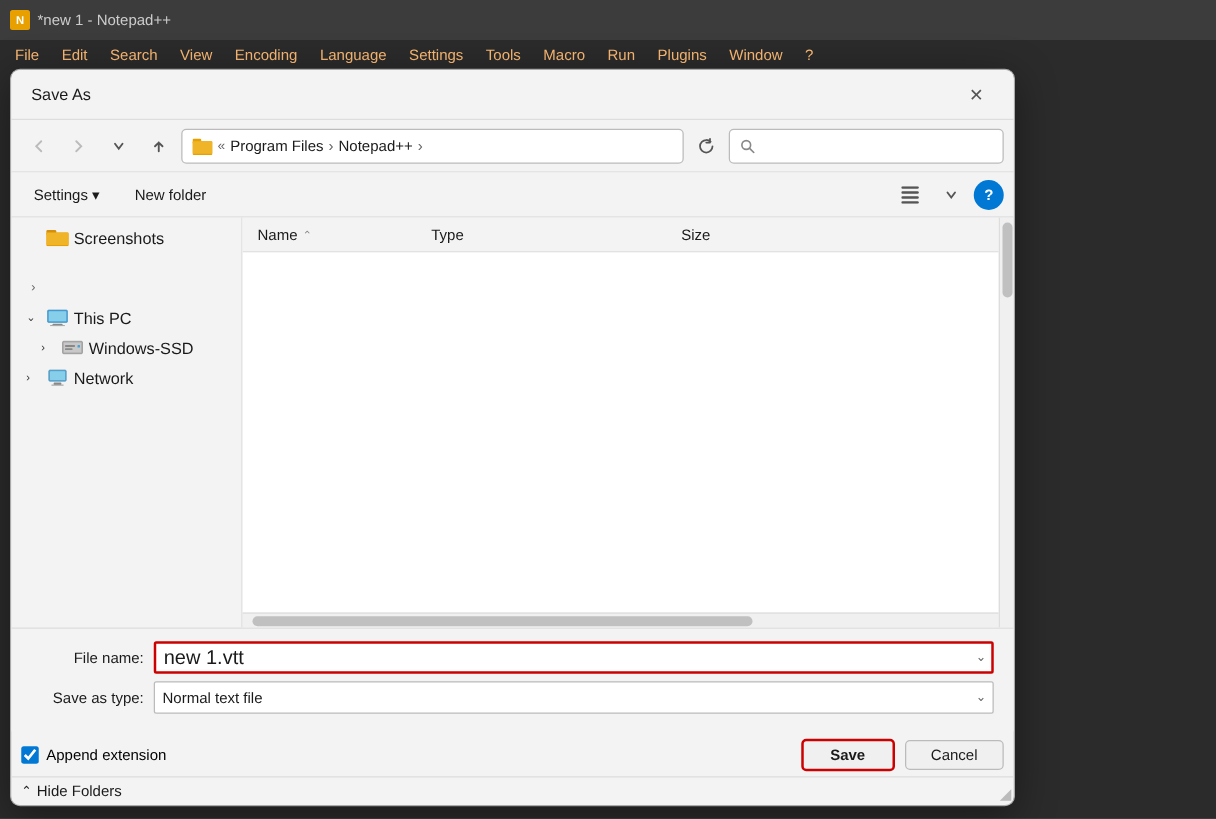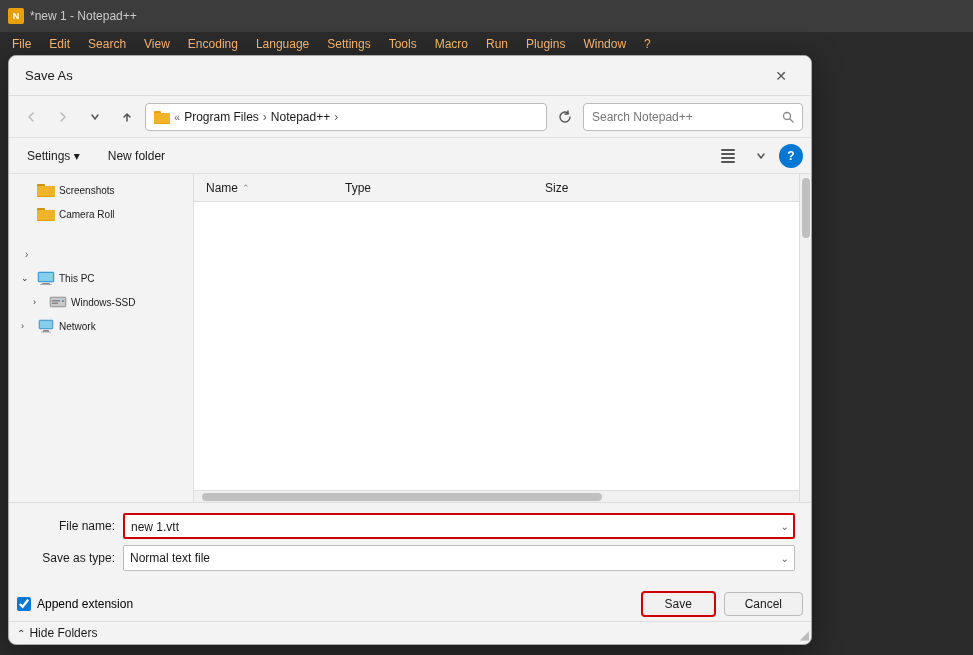--- a/index.html
+++ b/index.html
@@ -268,21 +268,21 @@
     }
 
     .expand-arrow {
       width: 12px;
       font-size: 9px;
       color: #666;
       flex-shrink: 0;
     }
 
     .sidebar-label {
-      font-size: 10px;
+      font-size: 13px;
     }
 
     
     .file-list {
       flex: 1;
       background: white;
       display: flex;
       flex-direction: column;
       overflow: hidden;
     }
@@ -374,21 +374,21 @@
       flex: 1;
       position: relative;
     }
 
     .form-input {
       width: 100%;
       height: 26px;
       border: 2px solid #cc0000;
       border-radius: 2px;
       padding: 2px 28px 0 6px;
-      font-size: 12px;
+      font-size: 16px;
       color: #1a1a1a;
       background: white;
       outline: none;
     }
 
     .form-select {
       width: 100%;
       height: 26px;
       border: 1px solid #bbb;
       border-radius: 2px;
@@ -431,21 +431,21 @@
       accent-color: #0078d4;
     }
 
     .save-btn {
       padding: 4px 20px;
       background: #f0f0f0;
       border: 2px solid #cc0000;
       border-radius: 4px;
       font-size: 12px;
       cursor: pointer;
-      font-weight: 400;
+      font-weight: 700;
       color: #1a1a1a;
       min-width: 75px;
     }
 
     .cancel-btn {
       padding: 4px 20px;
       background: #f0f0f0;
       border: 1px solid #bbb;
       border-radius: 4px;
       font-size: 12px;
@@ -554,21 +554,20 @@
       <span style="color:#666;">›</span>
     </div>
 
     <button class="refresh-btn">
       <svg width="14" height="14" viewBox="0 0 14 14">
           <path d="M12 7A5 5 0 1 1 7 2a5 5 0 0 1 3.5 1.4M10 1v3h-3" stroke="#555" stroke-width="1.4" fill="none" stroke-linecap="round" stroke-linejoin="round"></path>
         </svg>
     </button>
 
     <div class="search-bar">
-      <input class="search-input" type="text" placeholder="Search Notepad++" style="">
       <svg width="12" height="12" viewBox="0 0 12 12">
         <circle cx="5" cy="5" r="3.5" stroke="#888" stroke-width="1.3" fill="none"></circle>
         <line x1="7.5" y1="7.5" x2="11" y2="11" stroke="#888" stroke-width="1.3" stroke-linecap="round"></line>
       </svg>
     </div>
   </div>
 
   <div class="toolbar-row">
     <button class="toolbar-btn">Settings ▾</button>
     <button class="toolbar-btn">New folder</button>
@@ -597,29 +596,20 @@
       <div class="sidebar-item">
         <span class="expand-arrow"></span>
         <svg width="18" height="14" viewBox="0 0 18 14">
           <rect x="0" y="3" width="18" height="11" rx="1" fill="#e8a000"></rect>
           <rect x="0" y="1" width="8" height="4" rx="1" fill="#d4900a"></rect>
           <rect x="0" y="3" width="18" height="10" rx="1" fill="#f0b429"></rect>
         </svg>
         <span class="sidebar-label">Screenshots</span>
       </div>
 
-      <div class="sidebar-item">
-        <span class="expand-arrow"></span>
-        <svg width="18" height="14" viewBox="0 0 18 14">
-          <rect x="0" y="3" width="18" height="11" rx="1" fill="#e8a000"></rect>
-          <rect x="0" y="1" width="8" height="4" rx="1" fill="#d4900a"></rect>
-          <rect x="0" y="3" width="18" height="10" rx="1" fill="#f0b429"></rect>
-        </svg>
-        <span class="sidebar-label">Camera Roll</span>
-      </div>
 
       <div style="height: 16px;"></div>
 
       <div class="sidebar-item">
         <span style="font-size:10px; color:#666; margin-left:4px;">›</span>
       </div>
 
       <div class="sidebar-item">
         <span class="expand-arrow" style="color:#333;">⌄</span>
         <svg width="18" height="14" viewBox="0 0 18 14">

